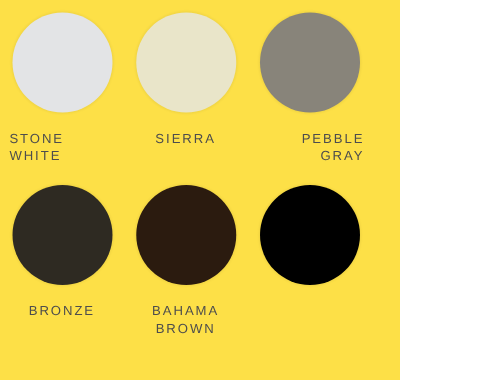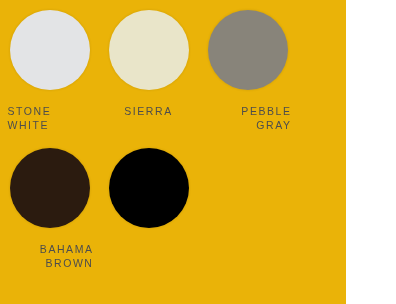--- a/index.html
+++ b/index.html
@@ -10,23 +10,23 @@
   body {
     width: 396px;
     height: 304px;
     overflow: hidden;
     font-family: "Liberation Sans", sans-serif;
     -webkit-font-smoothing: antialiased;
   }
 
   .palette {
     position: relative;
-    width: 346px;
+    width: 320px;
     height: 304px;
-    background: #eab308;
+    background: #fde047;
   }
 
   .swatch-row {
     display: flex;
     flex-direction: row;
     align-items: flex-start;
     width: 396px;
   }
 
   .row-top {
@@ -90,20 +90,24 @@
 
     <div class="swatch">
       <div class="swatch-disc" style="background-color: rgb(136, 132, 122);"></div>
       <div class="swatch-label" style="color: rgb(77, 77, 77);">PEBBLE GRAY</div>
     </div>
 
   </div>
 
   <div class="swatch-row row-bottom">
 
+    <div class="swatch">
+      <div class="swatch-disc" style="background-color: rgb(46, 42, 34);"></div>
+      <div class="swatch-label" style="color: rgb(77, 77, 77);">BRONZE</div>
+    </div>
 
     <div class="swatch">
       <div class="swatch-disc" style="background-color: rgb(43, 27, 15);"></div>
       <div class="swatch-label" style="color: rgb(77, 77, 77);">BAHAMA BROWN</div>
     </div>
 
     <div class="swatch">
       <div class="swatch-disc" style="background-color: rgb(0, 0, 0);"></div>
     </div>
 

